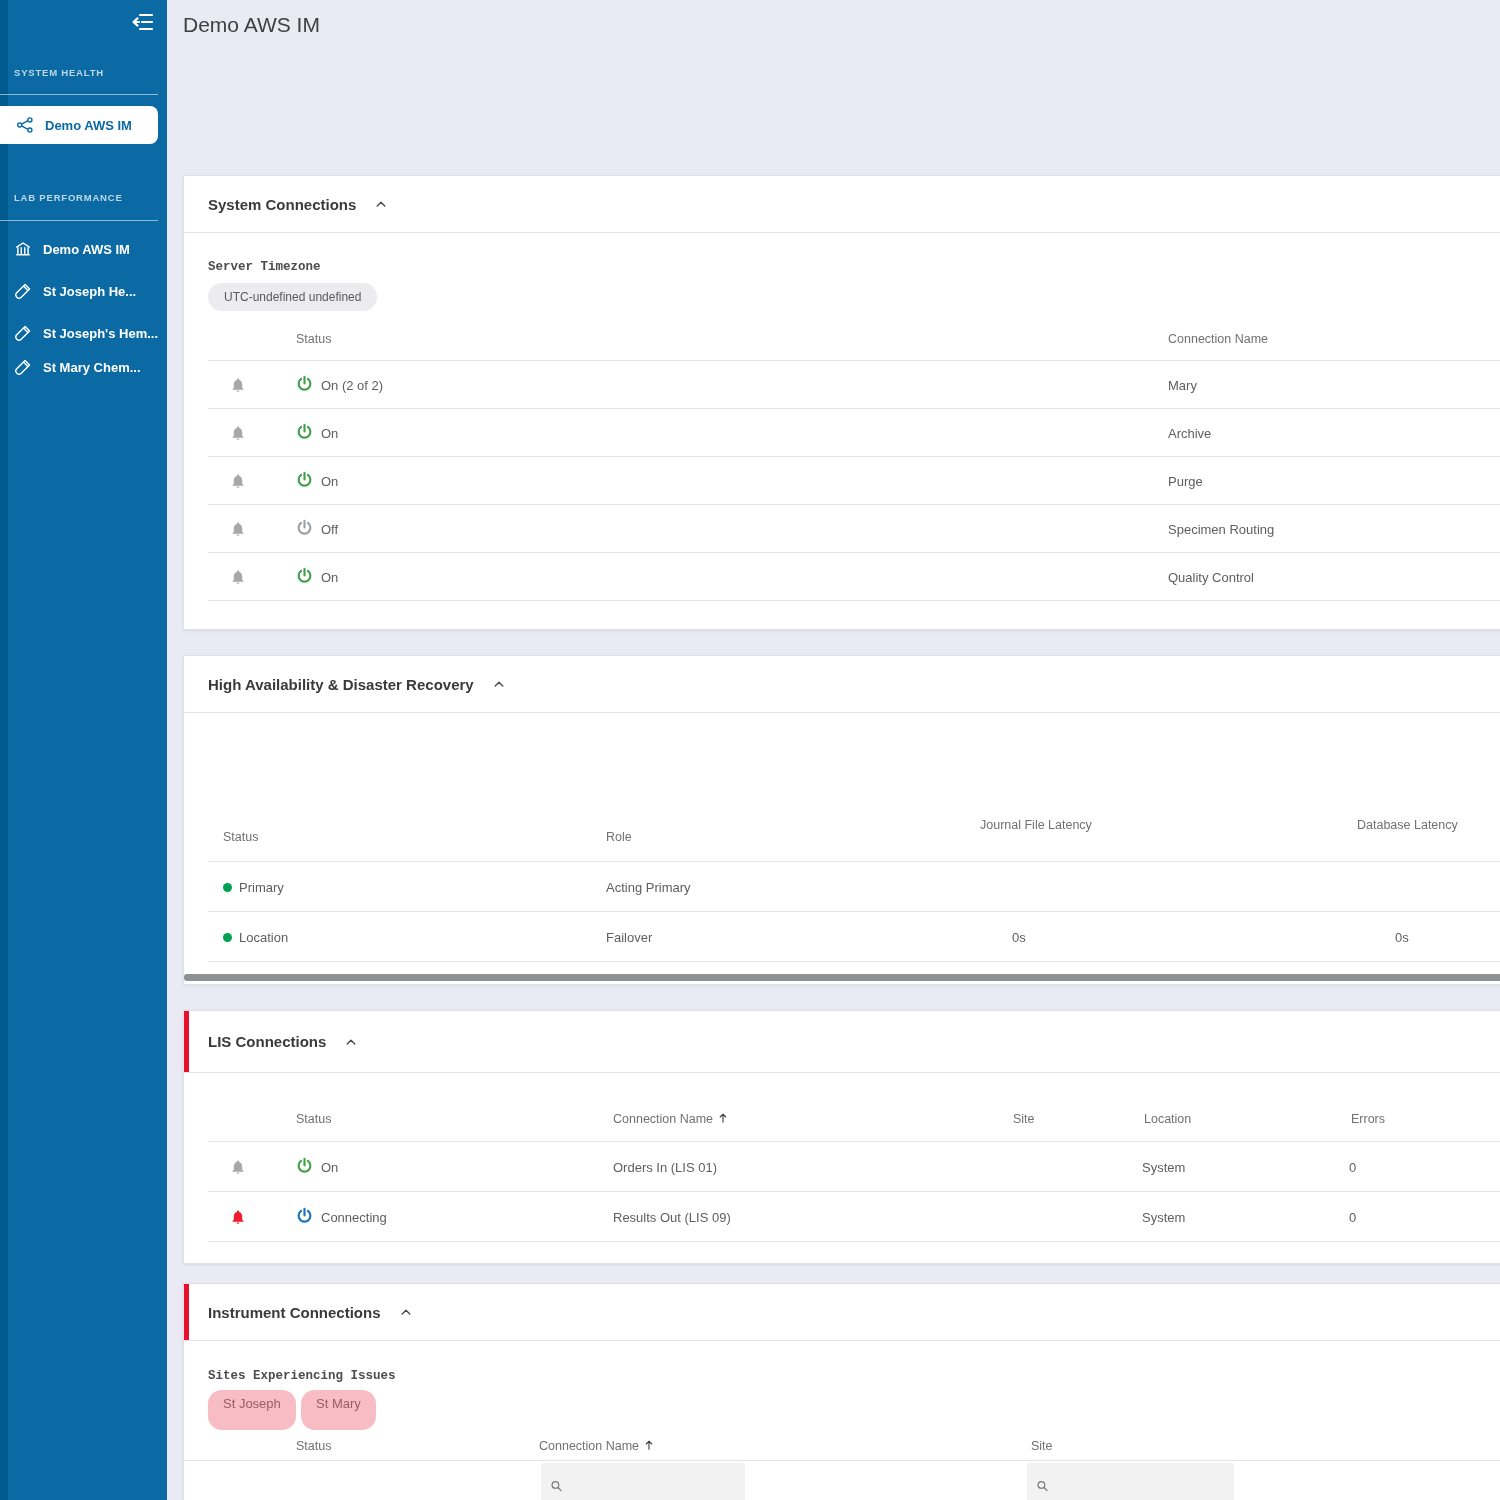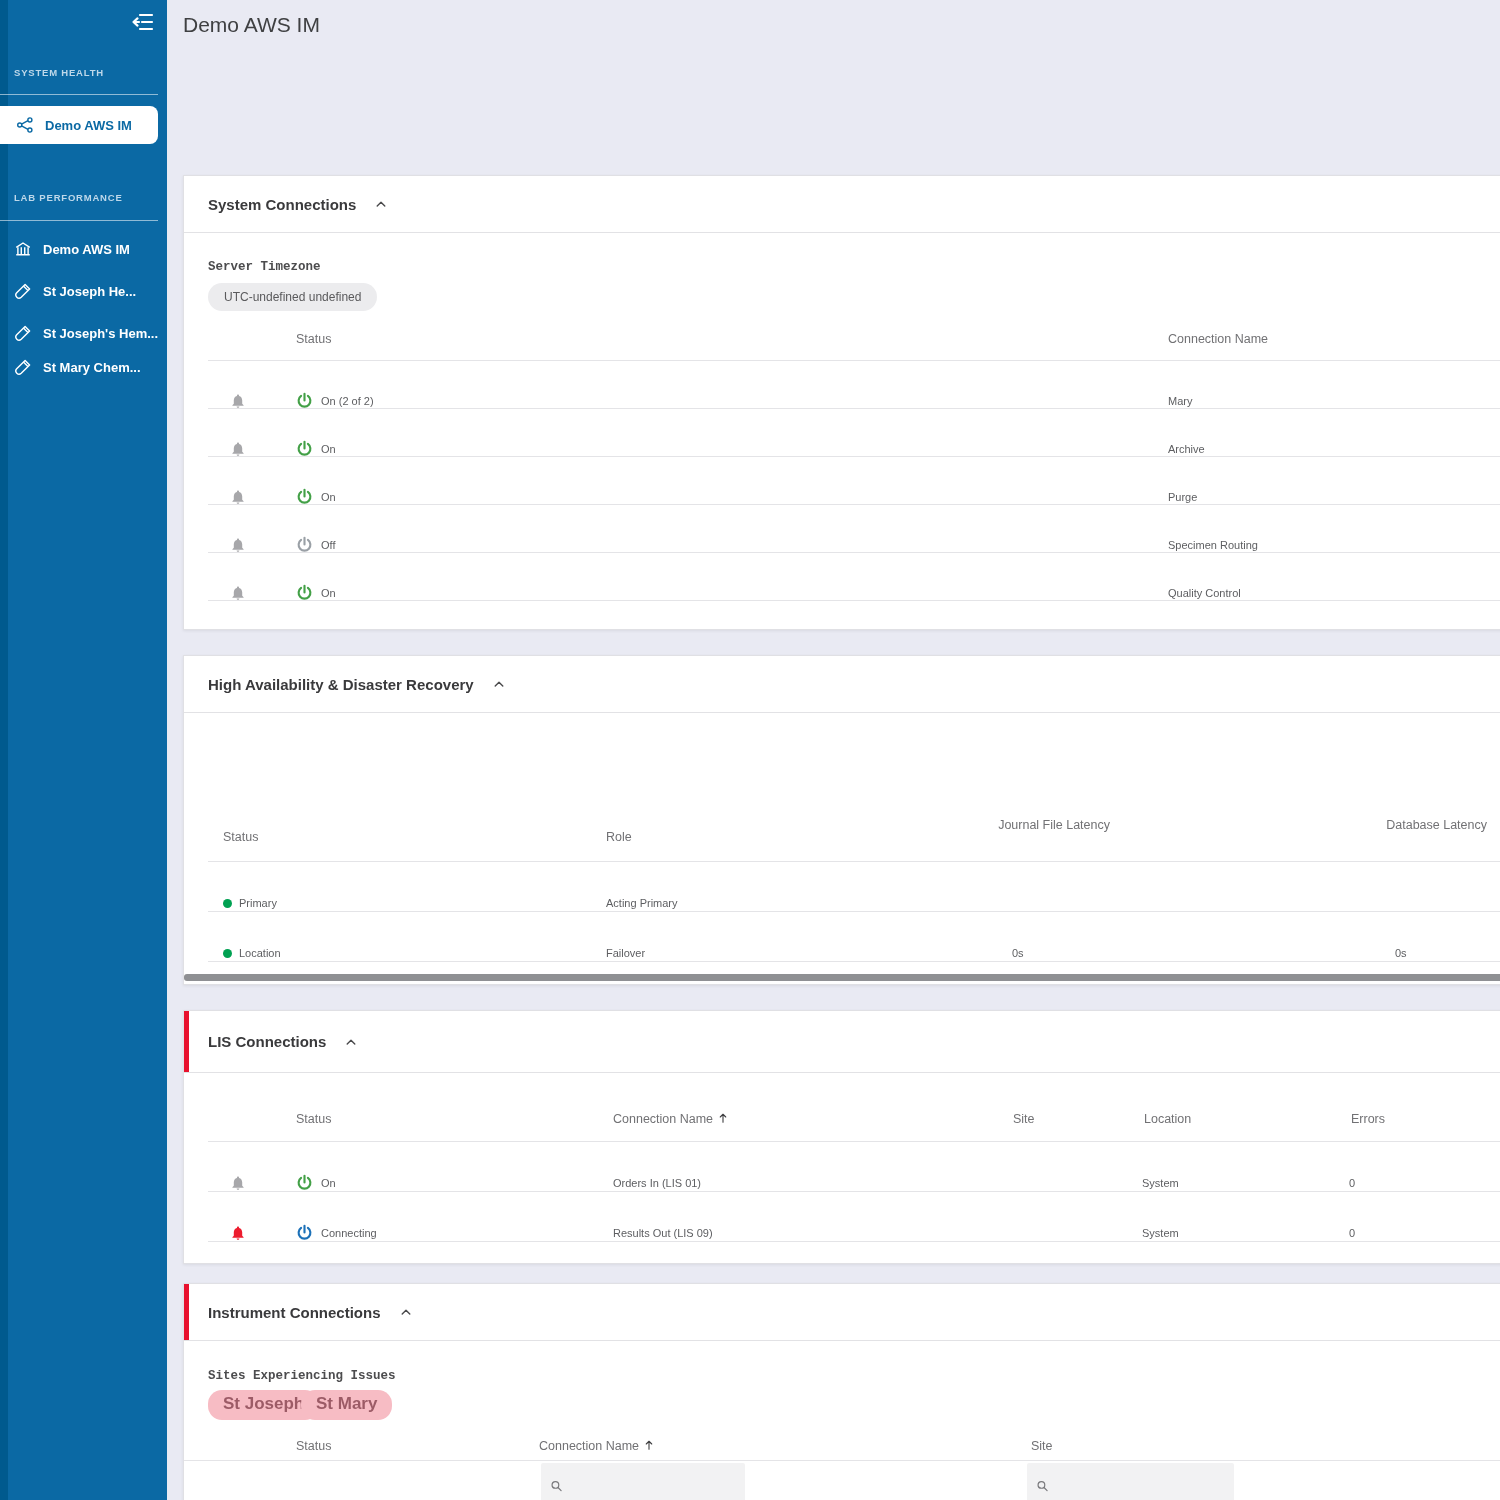--- a/index.html
+++ b/index.html
@@ -25,41 +25,41 @@
   .card { position:absolute; left:16px; width:1360px; background:#fff; border:1px solid #e0e0e4; box-shadow:0 1px 3px rgba(0,0,0,.07); }
   .card-header { position:absolute; left:0; top:0; right:0; height:57px; display:flex; align-items:center; padding-left:24px; border-bottom:1px solid #e2e2e5; }
   .card-title { font-size:15px; font-weight:600; color:#3a3a3c; }
   .chev { width:14px; height:14px; margin-left:18px; color:#4a4a4c; cursor:pointer; }
   .red-stripe::before { content:""; position:absolute; left:0; top:0; width:5px; background:#e8112d; }
 
   .rule { position:absolute; left:24px; right:0; height:1px; background:#e4e4e7; }
   .th { position:absolute; font-size:12.5px; color:#717174; white-space:nowrap; }
   .t-row { position:absolute; left:0; right:0; }
   .t-row::after { content:""; position:absolute; left:24px; right:0; bottom:0; height:1px; background:#e4e4e7; }
-  .cell { position:absolute; top:16px; height:100%; display:flex; align-items:center; font-size:11px; color:#5d5e61; white-space:nowrap; }
+  .cell { position:absolute; top:0; height:100%; display:flex; align-items:center; font-size:13px; color:#5d5e61; white-space:nowrap; }
   .gap8 > * + * { margin-left:8px; }
   .gap7 > * + * { margin-left:7px; }
 
   .icon { display:inline-block; }
   .bell { width:16px; height:16px; }
   .pwr { width:17px; height:17px; }
   [data-alert="normal"] { color:#a7a7aa; }
   [data-alert="alert"] { color:#ed1c2e; }
   [data-state="on"] { color:#43a047; }
   [data-state="off"] { color:#9aa0a6; }
   [data-state="connecting"] { color:#1c71b8; }
 
   .dot { width:9px; height:9px; border-radius:50%; background:#00a152; flex:0 0 auto; }
 
   .mini-label { position:absolute; font-size:12.5px; font-weight:600; color:#4c4c4e;font-family:Liberation Mono, monospace; }
   .pill { position:absolute; height:28px; line-height:28px; padding:0 16px; border-radius:14px; background:#ececee; font-size:12px; color:#5a5a5c; }
-  .pill-pink { position:absolute; height:30px; line-height:28px; padding:0 15px; border-radius:14px; background:#f7bcc4; font-size:17px; font-weight:700; color:#9c5b66; }
+  .pill-pink { position:absolute; height:40px; line-height:28px; padding:0 15px; border-radius:14px; background:#f7bcc4; font-size:13px; font-weight:400; color:#9c5b66; }
 
   .sort-arrow { width:12px; height:12px; margin-left:4px; color:#3e3e40; vertical-align:-1px; }
-  .two-line-th { text-align:right; line-height:1.55; }
+  .two-line-th { text-align:left; line-height:1.55; }
 
   .hscroll { position:absolute; left:0; right:0; height:7px; background:#8f9093; border-radius:3px; cursor:pointer; }
 
   .search-box { position:absolute; height:44px; background:#f2f2f3; border-radius:2px; }
   .search-box .sic { position:absolute; left:9px; top:50%; transform:translateY(-50%); width:13px; height:13px; color:#7a7a7d; }
 </style>
 </head>
 <body>
 
 <svg width="0" height="0" style="position:absolute">

